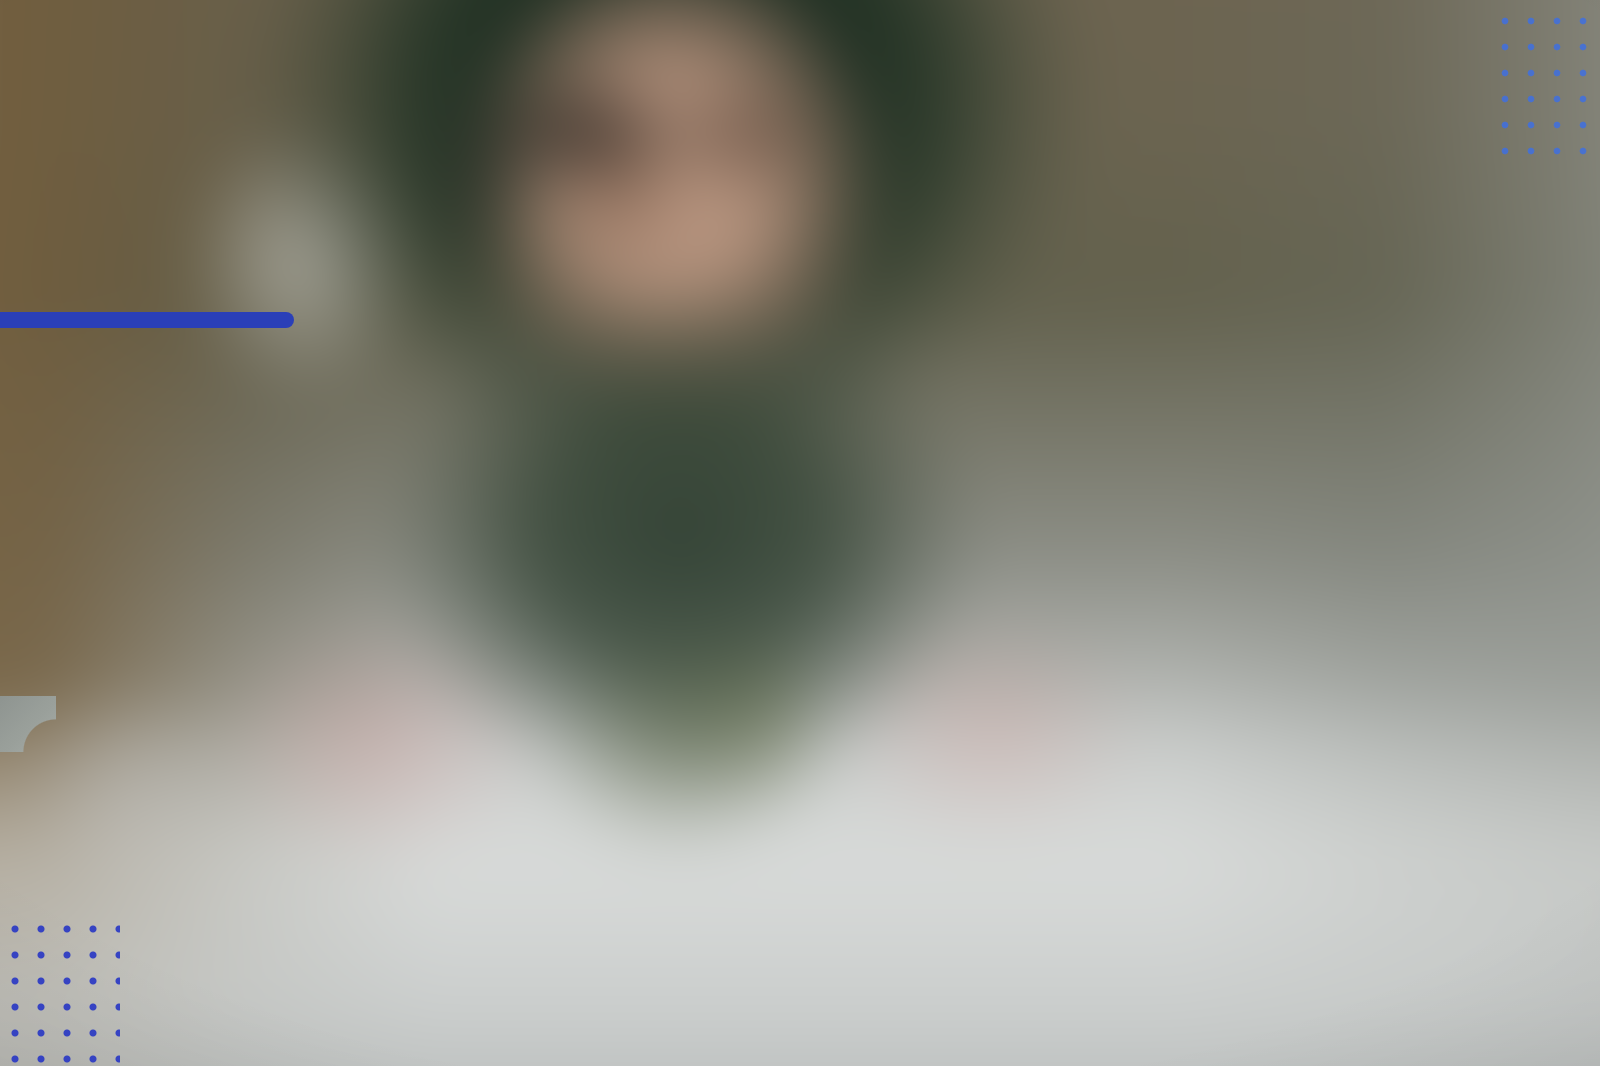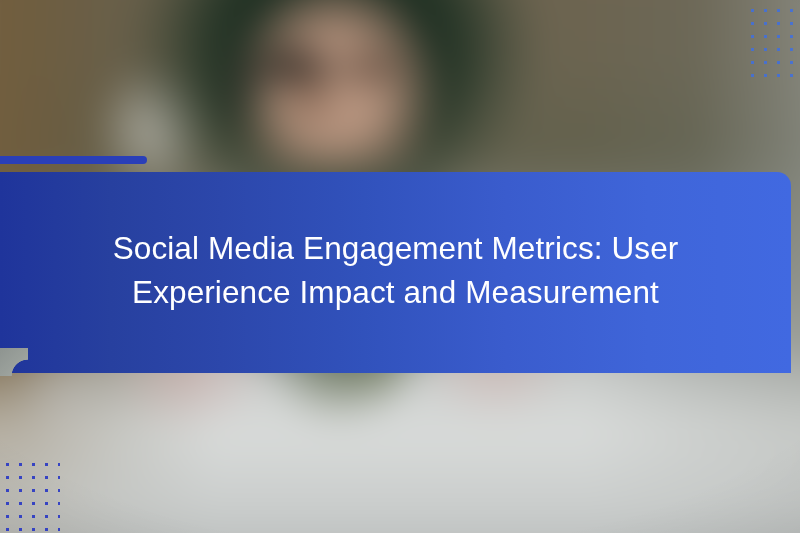--- a/index.html
+++ b/index.html
@@ -230,21 +230,18 @@
       <div class="layer bg-green-obj"></div>
     </div>
   </div>
   <div class="vignette"></div>
 
   <div class="dots dots-tr"></div>
   <div class="dots dots-bl"></div>
 
   <div class="accent-bar"></div>
 
-  <div class="banner">
-    <h1 class="title">Social Media Engagement Metrics: User Experience Impact and Measurement</h1>
-  </div>
 
   <div class="notch-patch">
     <div class="np-fill"></div>
   </div>
 
 </div>
 
 </body></html>

